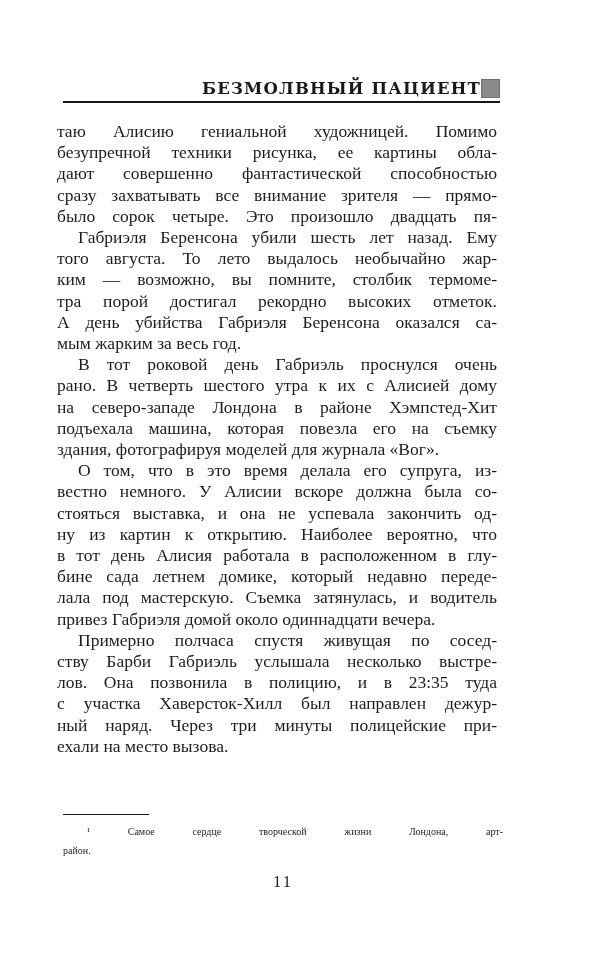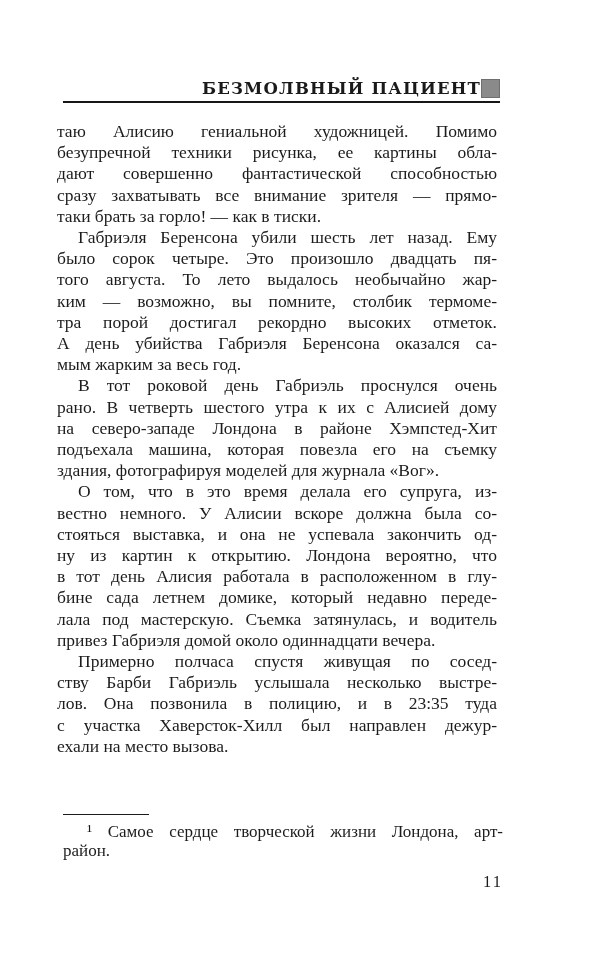--- a/index.html
+++ b/index.html
@@ -45,27 +45,27 @@
   .line { text-align:justify; text-align-last:justify; white-space:normal; }
   .line.last { text-align:left; text-align-last:left; }
   .line.indent { text-indent:21px; }
   
   .footnote-rule {
     position:absolute; top:814px; left:63px; width:86px;
     border-top:1.5px solid #1b1b1b; height:0;
   }
   .footnote {
     position:absolute; top:822px; left:63px; width:440px;
-    font-size:17px; line-height:19px;
+    font-size:10px; line-height:19px;
   }
   .footnote .line.indent { text-indent:24px; }
   
   .page-number {
     position:absolute; top:872px; left:63px; width:440px;
-    text-align:right; font-size:16.5px; letter-spacing:2px;
+    text-align:center; font-size:16.5px; letter-spacing:2px;
     color:#1b1b1b;
   }
 </style>
 </head>
 <body>
 
 <div class="page" style="color: rgb(28, 28, 28);">
 
   <div class="running-header">
     <div class="header-row">
@@ -74,53 +74,53 @@
     </div>
     <div class="header-rule"></div>
   </div>
 
   <div class="body-text" id="body-text">
       <div class="paragraph">
         <div class="line">таю Алисию гениальной художницей. Помимо</div>
         <div class="line">безупречной техники рисунка, ее картины обла-</div>
         <div class="line">дают совершенно фантастической способностью</div>
         <div class="line">сразу захватывать все внимание зрителя — прямо-</div>
-        <div class="line last">таки брать за горло! — как в тиски.</div>
       </div>
       <div class="paragraph">
+        <div class="line">было сорок четыре. Это произошло двадцать пя-</div>
         <div class="line indent">Габриэля Беренсона убили шесть лет назад. Ему</div>
-        <div class="line">было сорок четыре. Это произошло двадцать пя-</div>
         <div class="line">того августа. То лето выдалось необычайно жар-</div>
         <div class="line">ким — возможно, вы помните, столбик термоме-</div>
         <div class="line">тра порой достигал рекордно высоких отметок.</div>
         <div class="line">А день убийства Габриэля Беренсона оказался са-</div>
         <div class="line last">мым жарким за весь год.</div>
       </div>
       <div class="paragraph">
         <div class="line indent">В тот роковой день Габриэль проснулся очень</div>
         <div class="line">рано. В четверть шестого утра к их с Алисией дому</div>
         <div class="line">на северо-западе Лондона в районе Хэмпстед-Хит</div>
         <div class="line">подъехала машина, которая повезла его на съемку</div>
         <div class="line last">здания, фотографируя моделей для журнала «Вог».</div>
       </div>
       <div class="paragraph">
         <div class="line indent">О том, что в это время делала его супруга, из-</div>
         <div class="line">вестно немного. У Алисии вскоре должна была со-</div>
         <div class="line">стояться выставка, и она не успевала закончить од-</div>
-        <div class="line">ну из картин к открытию. Лондона вероятно, что</div>
+        <div class="line">ну из картин к открытию. Наиболее вероятно, что</div>
         <div class="line">в тот день Алисия работала в расположенном в глу-</div>
         <div class="line">бине сада летнем домике, который недавно переде-</div>
         <div class="line">лала под мастерскую. Съемка затянулась, и водитель</div>
         <div class="line last">привез Габриэля домой около одиннадцати вечера.</div>
       </div>
       <div class="paragraph">
         <div class="line indent">Примерно полчаса спустя живущая по сосед-</div>
         <div class="line">ству Барби Габриэль услышала несколько выстре-</div>
         <div class="line">лов. Она позвонила в полицию, и в 23:35 туда</div>
         <div class="line">с участка Хаверсток-Хилл был направлен дежур-</div>
+        <div class="line">ный наряд. Через три минуты полицейские при-</div>
         <div class="line last">ехали на место вызова.</div>
       </div>
     </div>
 
   <div class="footnote-rule"></div>
   <div class="footnote" id="footnote">
       <div class="line indent">¹ Самое сердце творческой жизни Лондона, арт-</div>
       <div class="line last">район.</div>
     </div>
 

